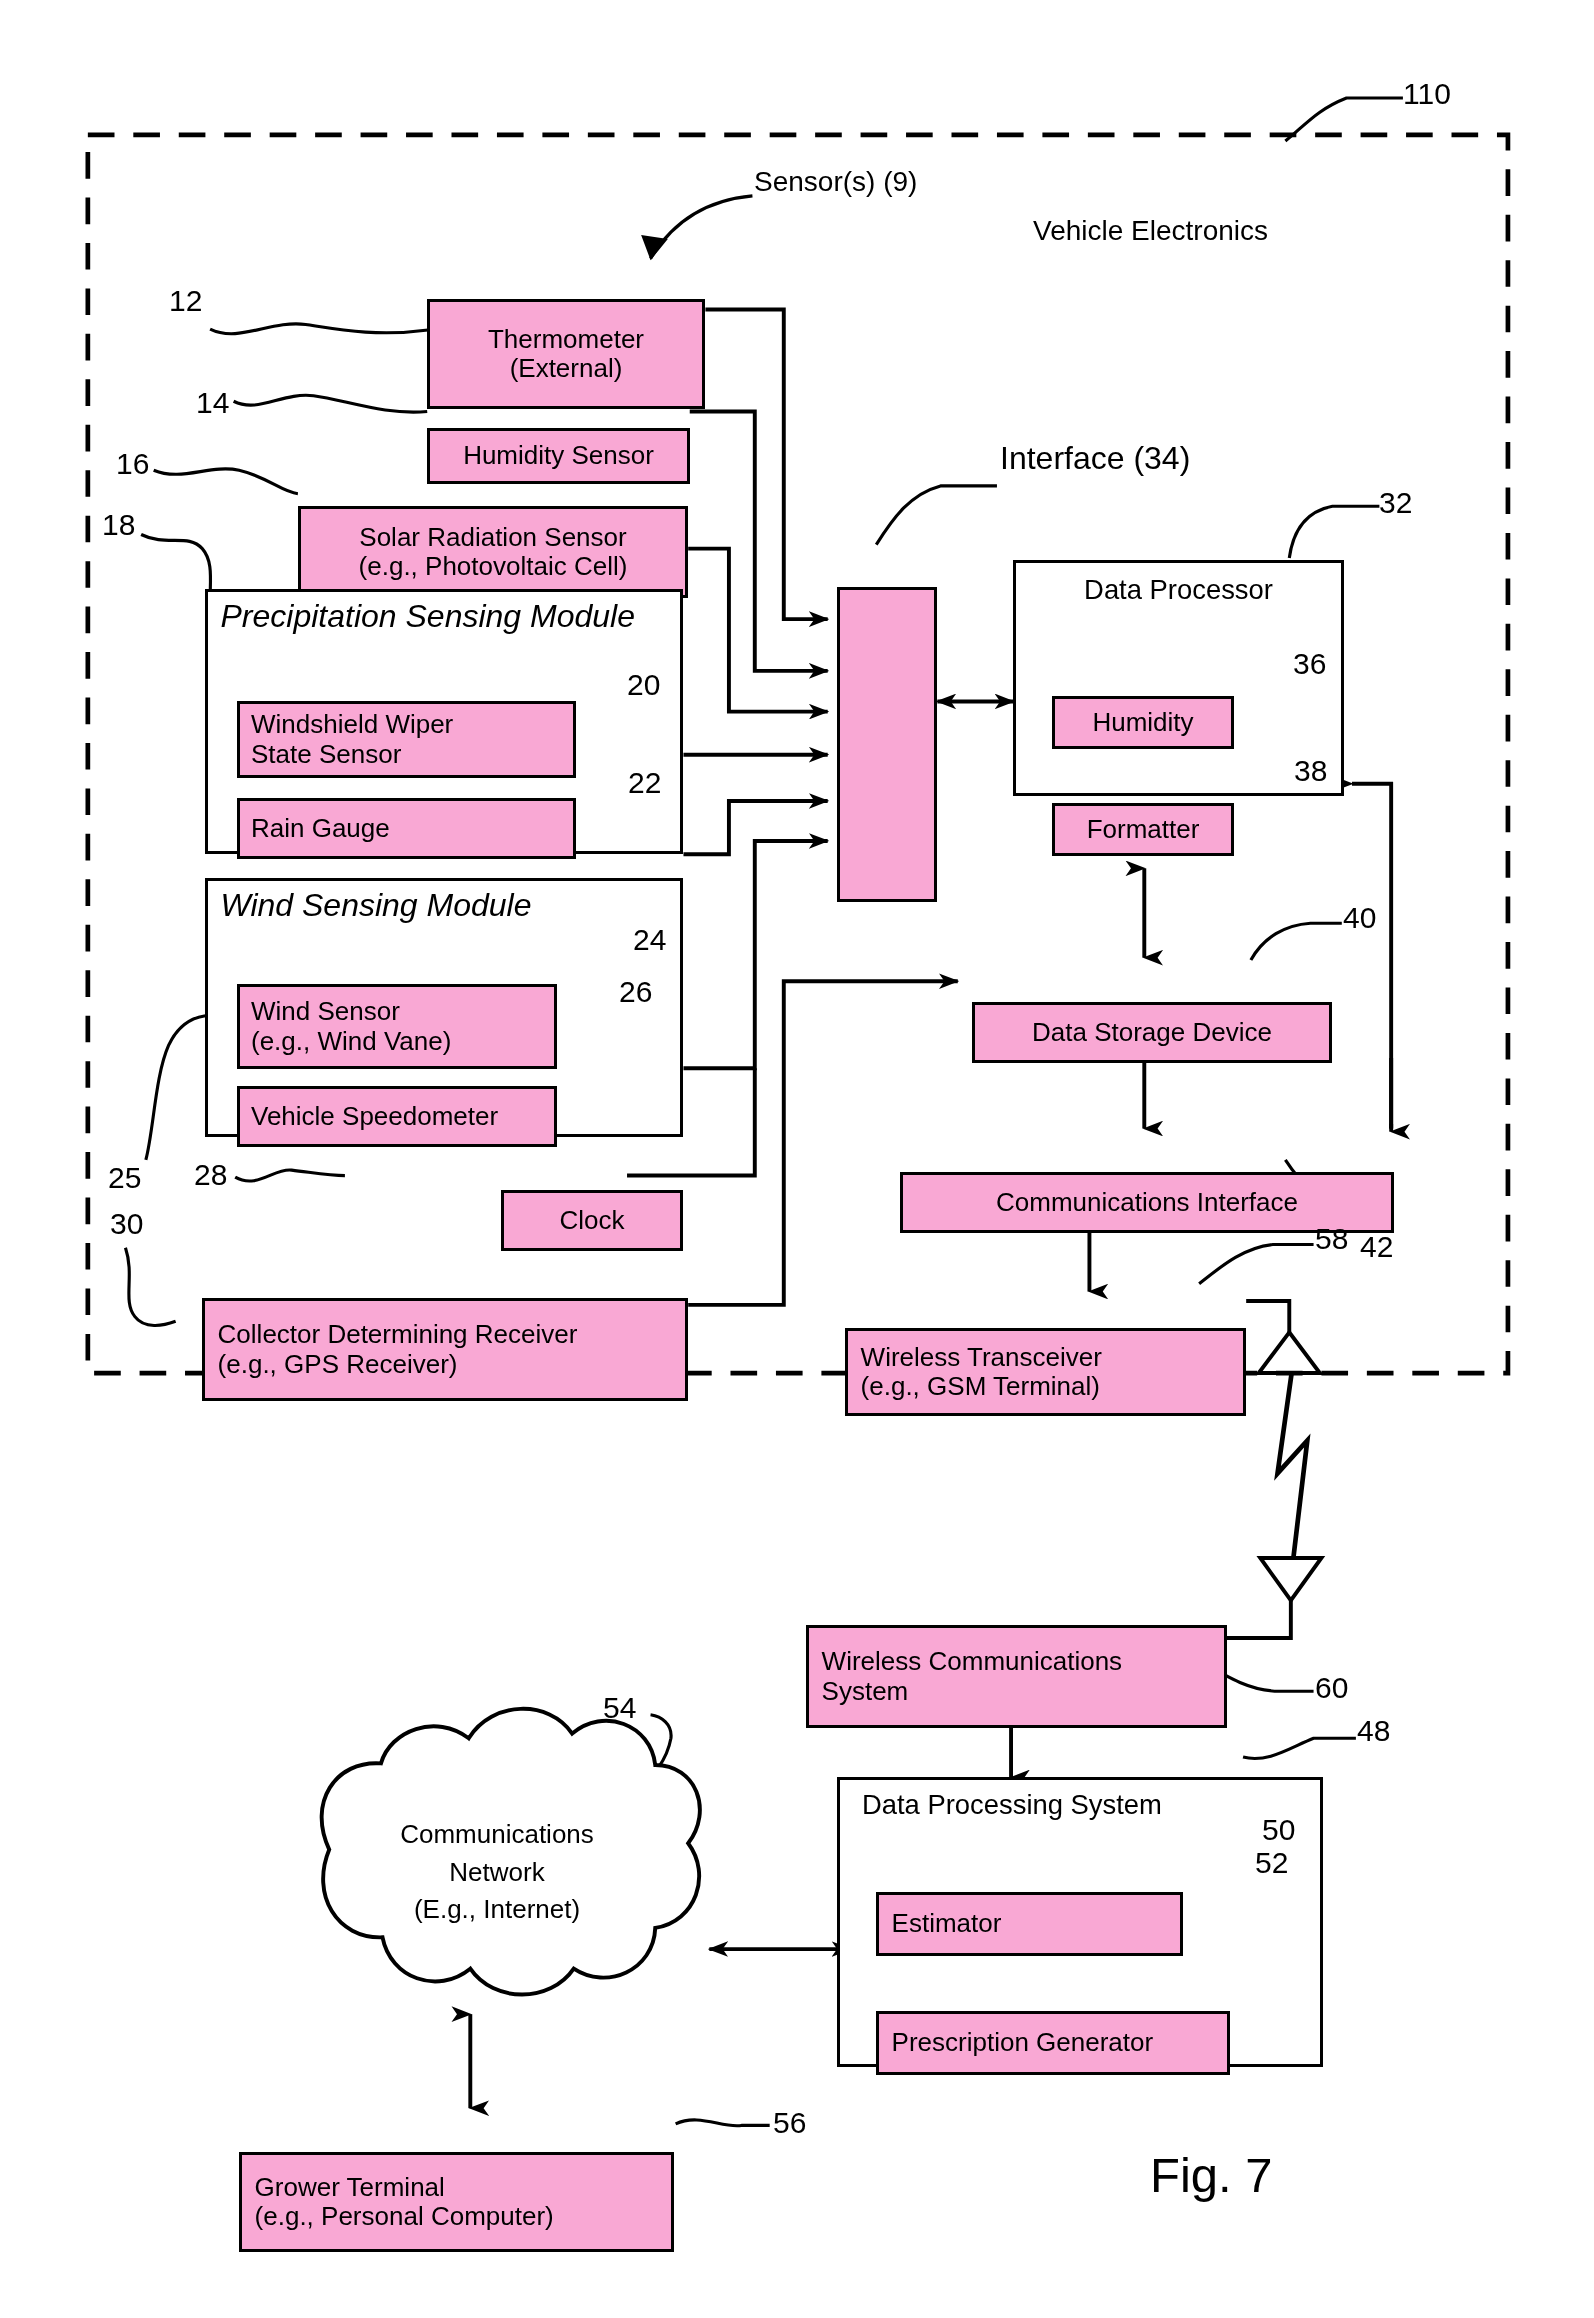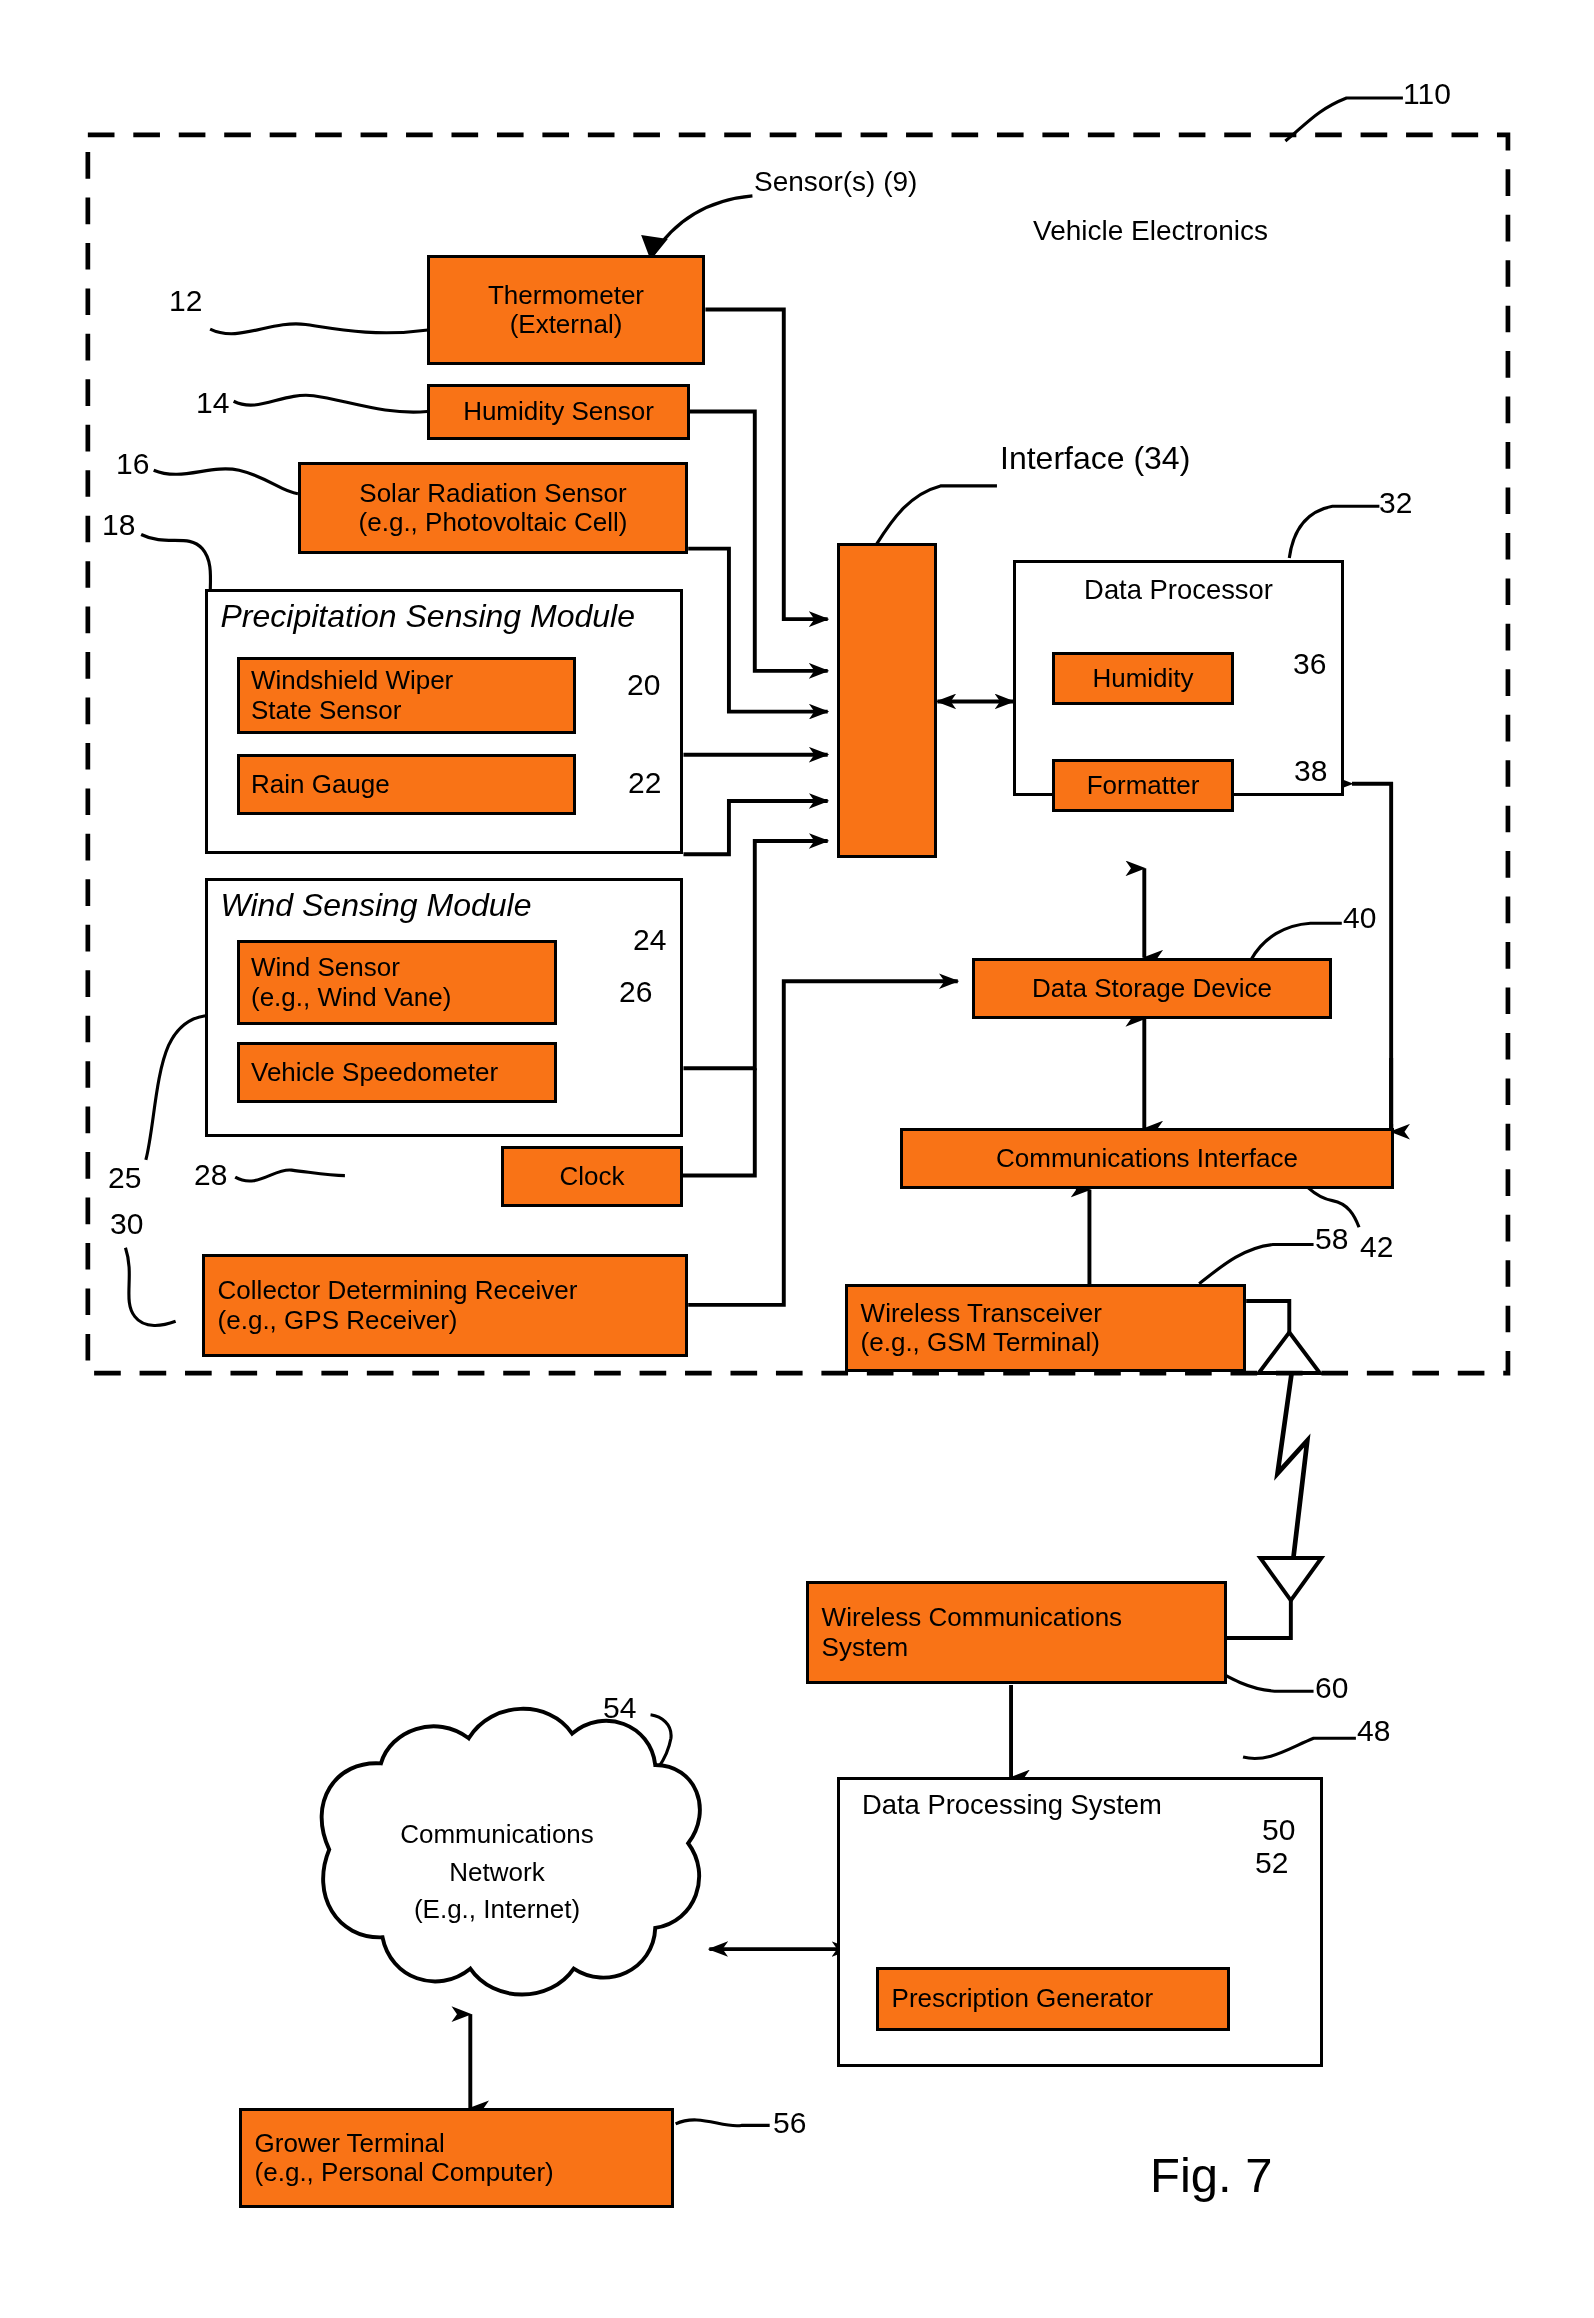--- a/index.html
+++ b/index.html
@@ -23,28 +23,29 @@
     top: 0;
     width: 1595px;
     height: 2319px;
     pointer-events: none;
   }
   
   .box {
     position: absolute;
     box-sizing: border-box;
     border: 3.1px solid #000;
-    background: #f97316;
+    background: #f9a8d4;
     display: flex;
     align-items: center;
     justify-content: center;
     text-align: center;
     line-height: 1.12;
     font-size: 26px;
     padding: 1.6px 6.3px;
+    margin-top: 44px;
   }
   .box.left {
     justify-content: flex-start;
     text-align: left;
   }
   
   .module {
     position: absolute;
     box-sizing: border-box;
     border: 3.1px solid #000;
@@ -345,20 +346,23 @@
       <div>System</div>
     </div>
   </div>
   <div class="ref" style="left:1315px; top:1671px;">60</div>
 
   <div class="module" style="left:837px; top:1777px; width:486px; height:290px;">
     <div style="position:absolute; left:22px; top:9.4px; font-size:27.4px; white-space:nowrap;">Data Processing System</div>
   </div>
   <div class="ref" style="left:1357px; top:1714px;">48</div>
 
+  <div class="box left" style="left:876px; top:1848px; width:307px; height:64px; border-width:3.1px;">
+    <div style="padding-left:6.3px;">Estimator</div>
+  </div>
   <div class="ref" style="left:1262px; top:1813px;">50</div>
 
   <div class="box left" style="left:876px; top:1967px; width:354px; height:64px; border-width:3.1px;">
     <div style="padding-left:6.3px;">Prescription Generator</div>
   </div>
   <div class="ref" style="left:1255px; top:1846px;">52</div>
 
   <div style="position:absolute; left:313px; top:1816px; width:368px;">
     <div class="cloudtext">Communications</div>
     <div class="cloudtext" style="top:38px;">Network</div>

